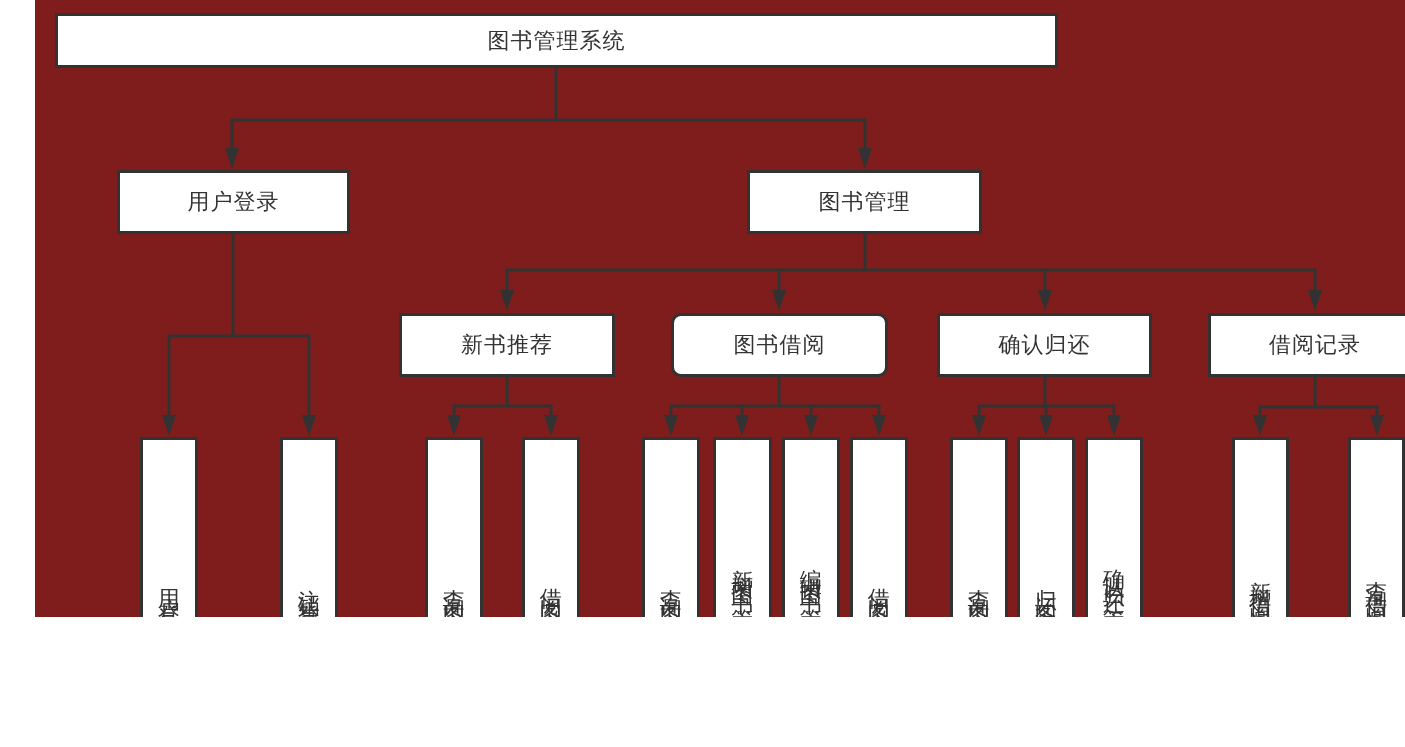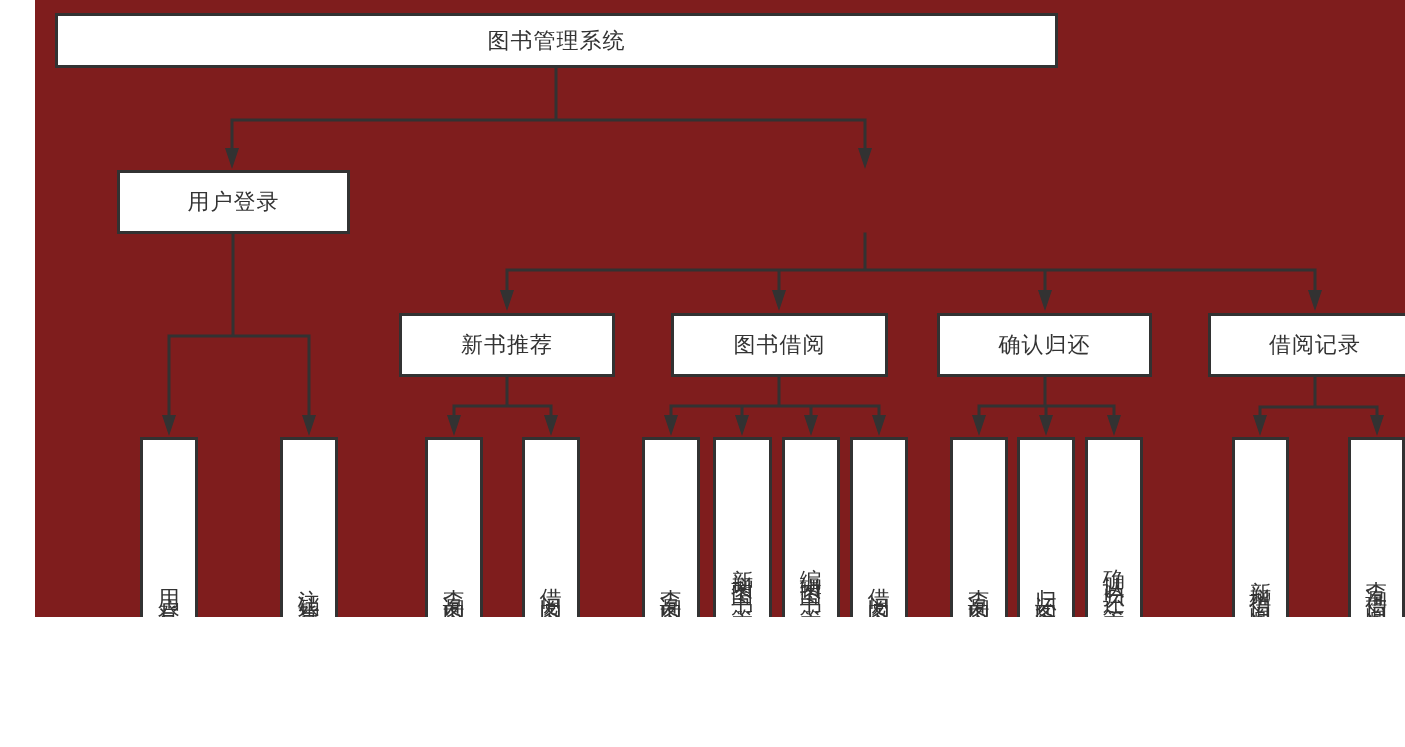--- a/index.html
+++ b/index.html
@@ -91,23 +91,24 @@
       <polygon points="1004,415 1018,415 1011,436"></polygon>
       <polygon points="1072,415 1086,415 1079,436"></polygon>
       <polygon points="1218,415 1232,415 1225,436"></polygon>
       <polygon points="1335,415 1349,415 1342,436"></polygon>
     </g>
   </svg>
 
   <div class="hbox" style="left:20px;top:13px;width:1003px;height:55px;">图书管理系统</div>
 
   <div class="hbox" style="left:82px;top:170px;width:233px;height:64px;">用户登录</div>
+  <div class="hbox" style="left:712px;top:170px;width:235px;height:64px;">图书管理</div>
 
   <div class="hbox" style="left:364px;top:313px;width:216px;height:64px;">新书推荐</div>
-  <div class="hbox" style="left:636px;top:313px;width:217px;height:64px;">图书借阅</div>
+  <div class="hbox" style="left:636px;top:313px;width:217px;height:64px;border-radius:10px;">图书借阅</div>
   <div class="hbox" style="left:902px;top:313px;width:215px;height:64px;">确认归还</div>
   <div class="hbox" style="left:1173px;top:313px;width:214px;height:64px;">借阅记录</div>
 
   <div class="vbox" style="left:105px;">
     <span>用户登录</span>
   </div>
   <div class="vbox" style="left:245px;">
     <span>注销登录</span>
   </div>
 

